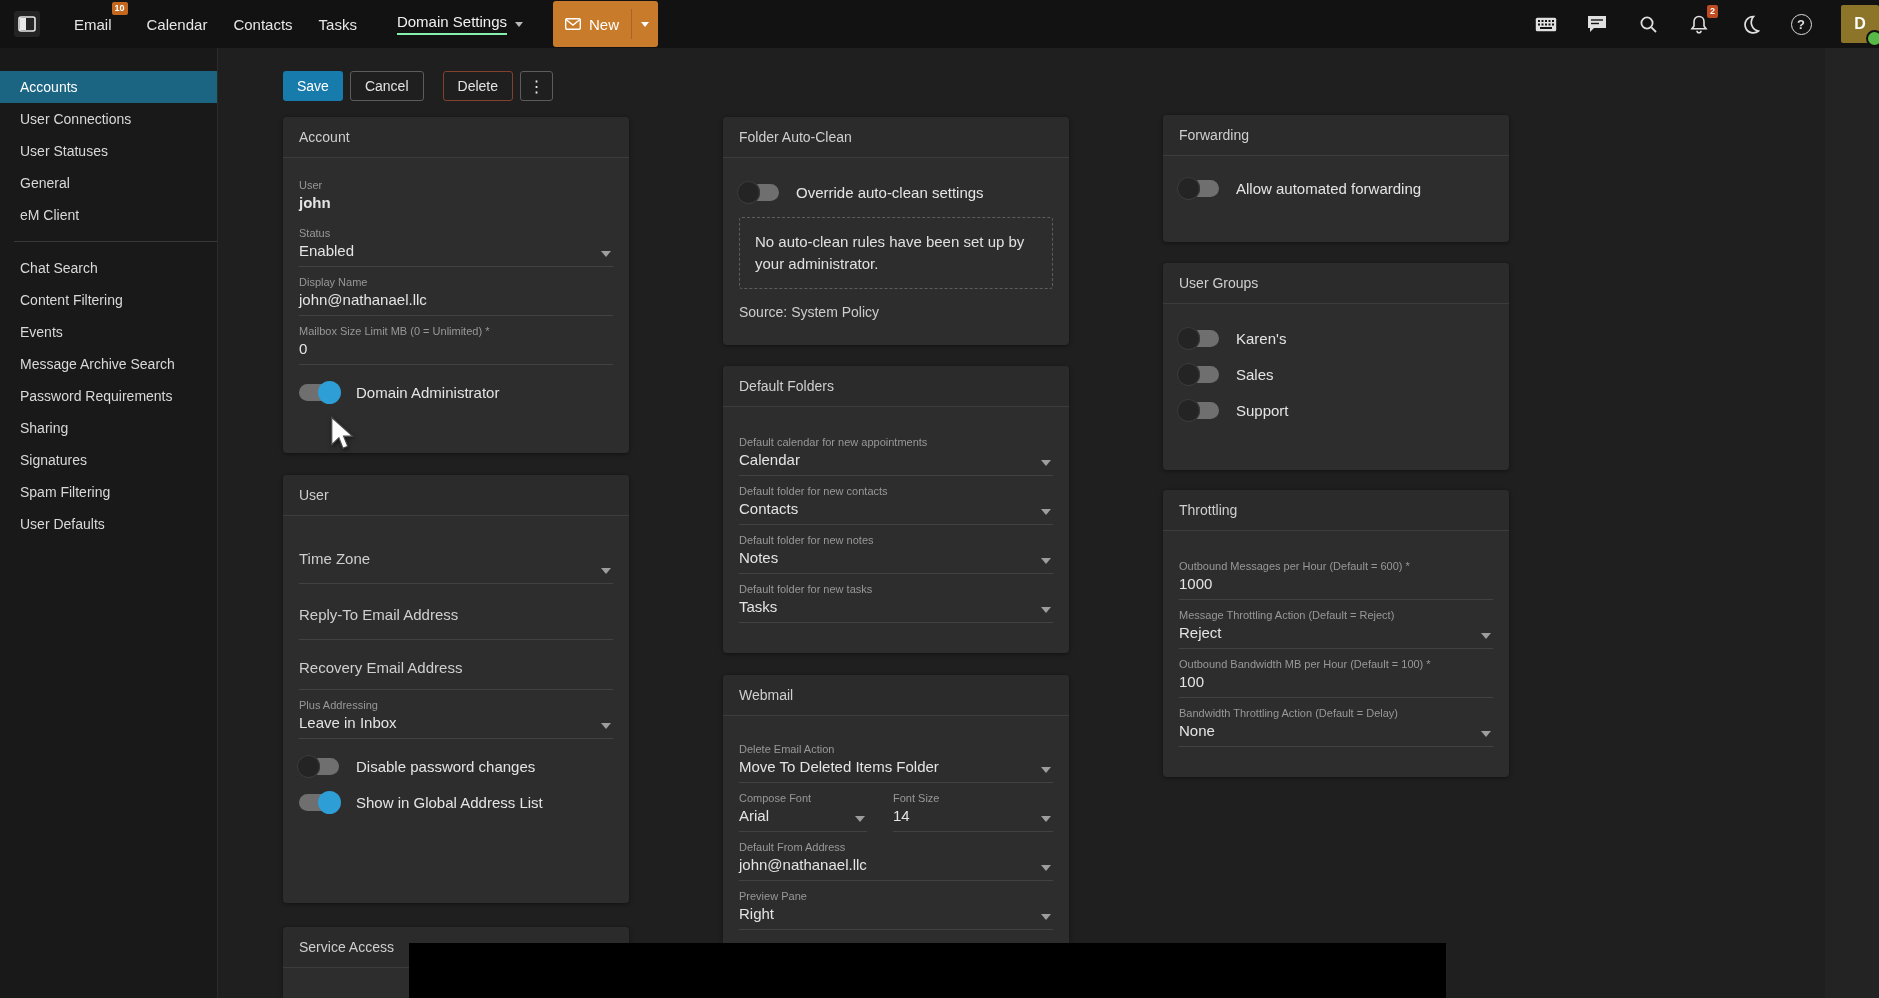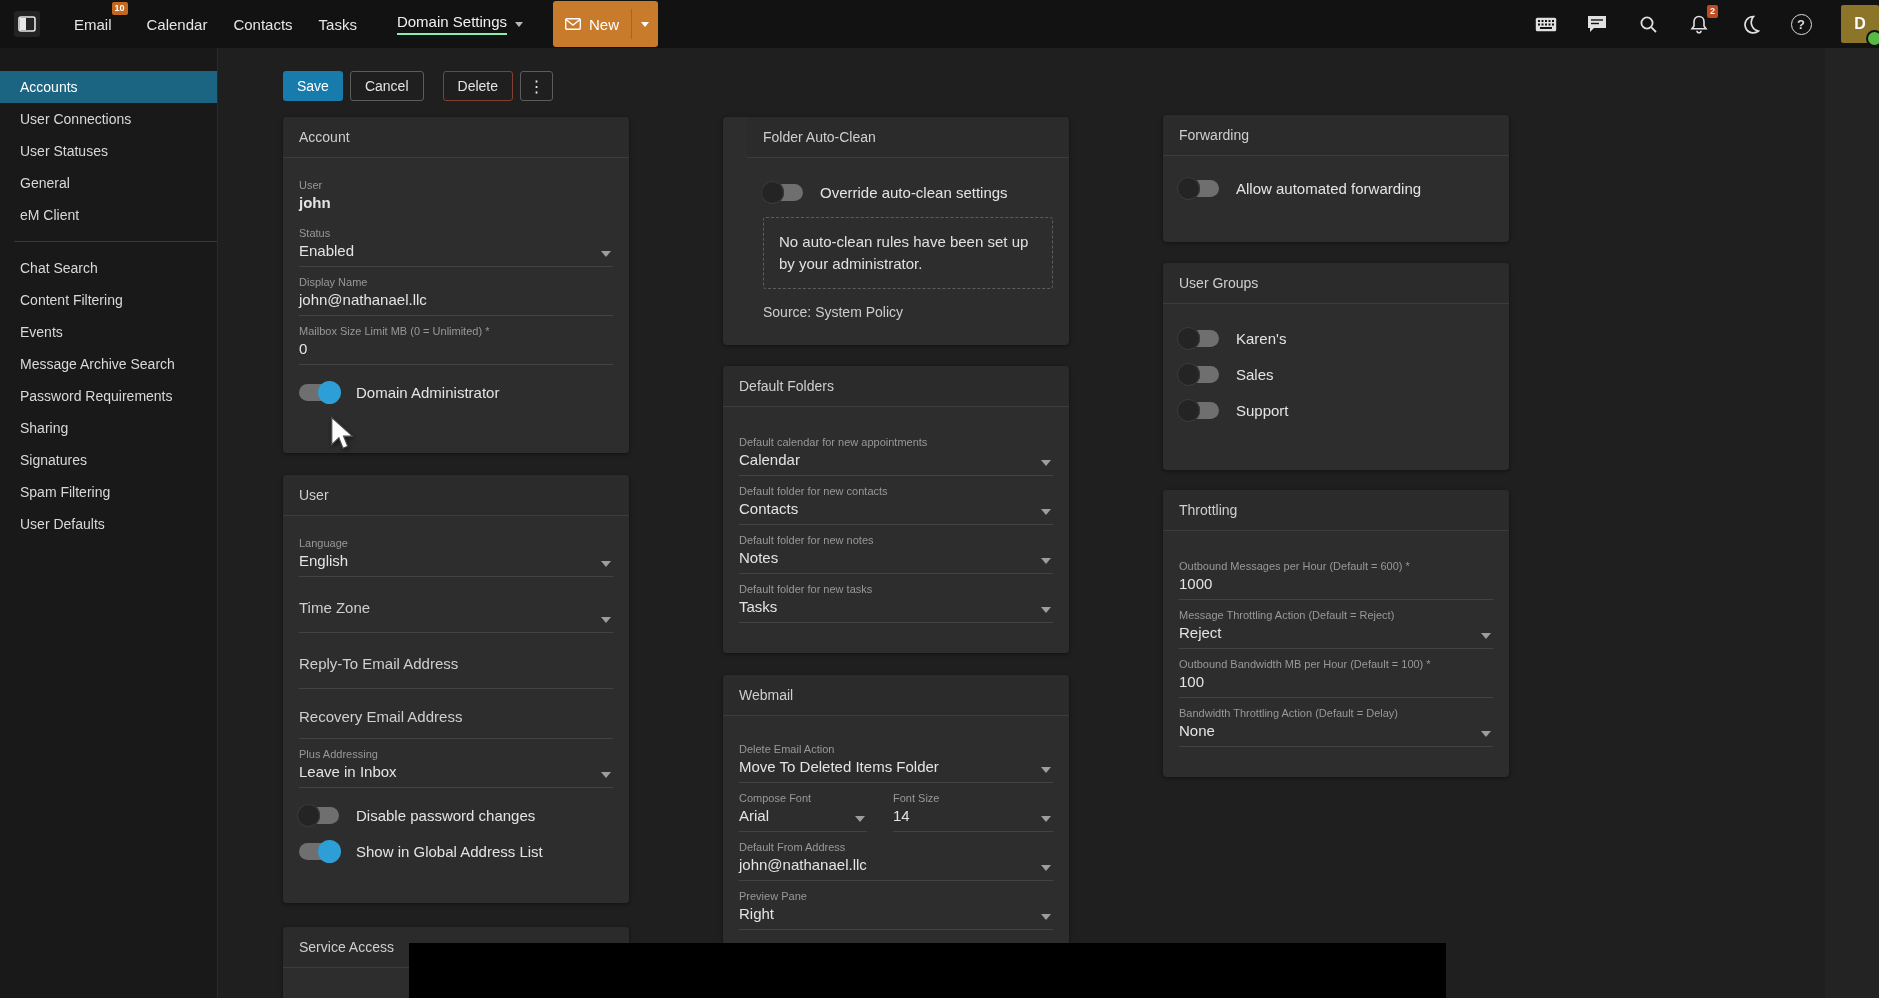--- a/index.html
+++ b/index.html
@@ -227,25 +227,20 @@
         </span>
       <span class="t-label">Domain Administrator</span>
     </div>
   </div>
 </section>
 
 <section class="card" style="left:283px;top:475px;height:428px;">
   <div class="card-h">User</div>
   <div class="card-b">
     <div class="field">
-      <div class="f-label">Language</div>
-      <div class="f-value">English</div>
-      <span class="caret"></span>
-    </div>
-    <div class="field">
       <div class="f-placeholder">Time Zone</div>
       <span class="caret"></span>
     </div>
     <div class="field">
       <div class="f-placeholder">Reply-To Email Address</div>
     </div>
     <div class="field">
       <div class="f-placeholder" style="padding:10px 0 6px">Recovery Email Address</div>
     </div>
     <div class="field">
@@ -268,21 +263,21 @@
   </div>
 </section>
 
 <section class="card" style="left:283px;top:927px;height:120px;">
   <div class="card-h">Service Access</div>
   <div class="card-b">
     <div class="f-value" style="margin-top:14px">One or more setti</div>
   </div>
 </section>
 
-<section class="card" style="left:723px;top:117px;height:228px;padding-left:24px;">
+<section class="card" style="left:723px;top:117px;height:228px;">
   <div class="card-h">Folder Auto-Clean</div>
   <div class="card-b">
     <div class="toggle-row" style="margin-top:14px">
       <span class="toggle">
           <span class="knob"></span>
         </span>
       <span class="t-label">Override auto-clean settings</span>
     </div>
     <div class="dashed-box">No auto-clean rules have been set up by your administrator.</div>
     <div class="source-line">Source: System Policy</div>

